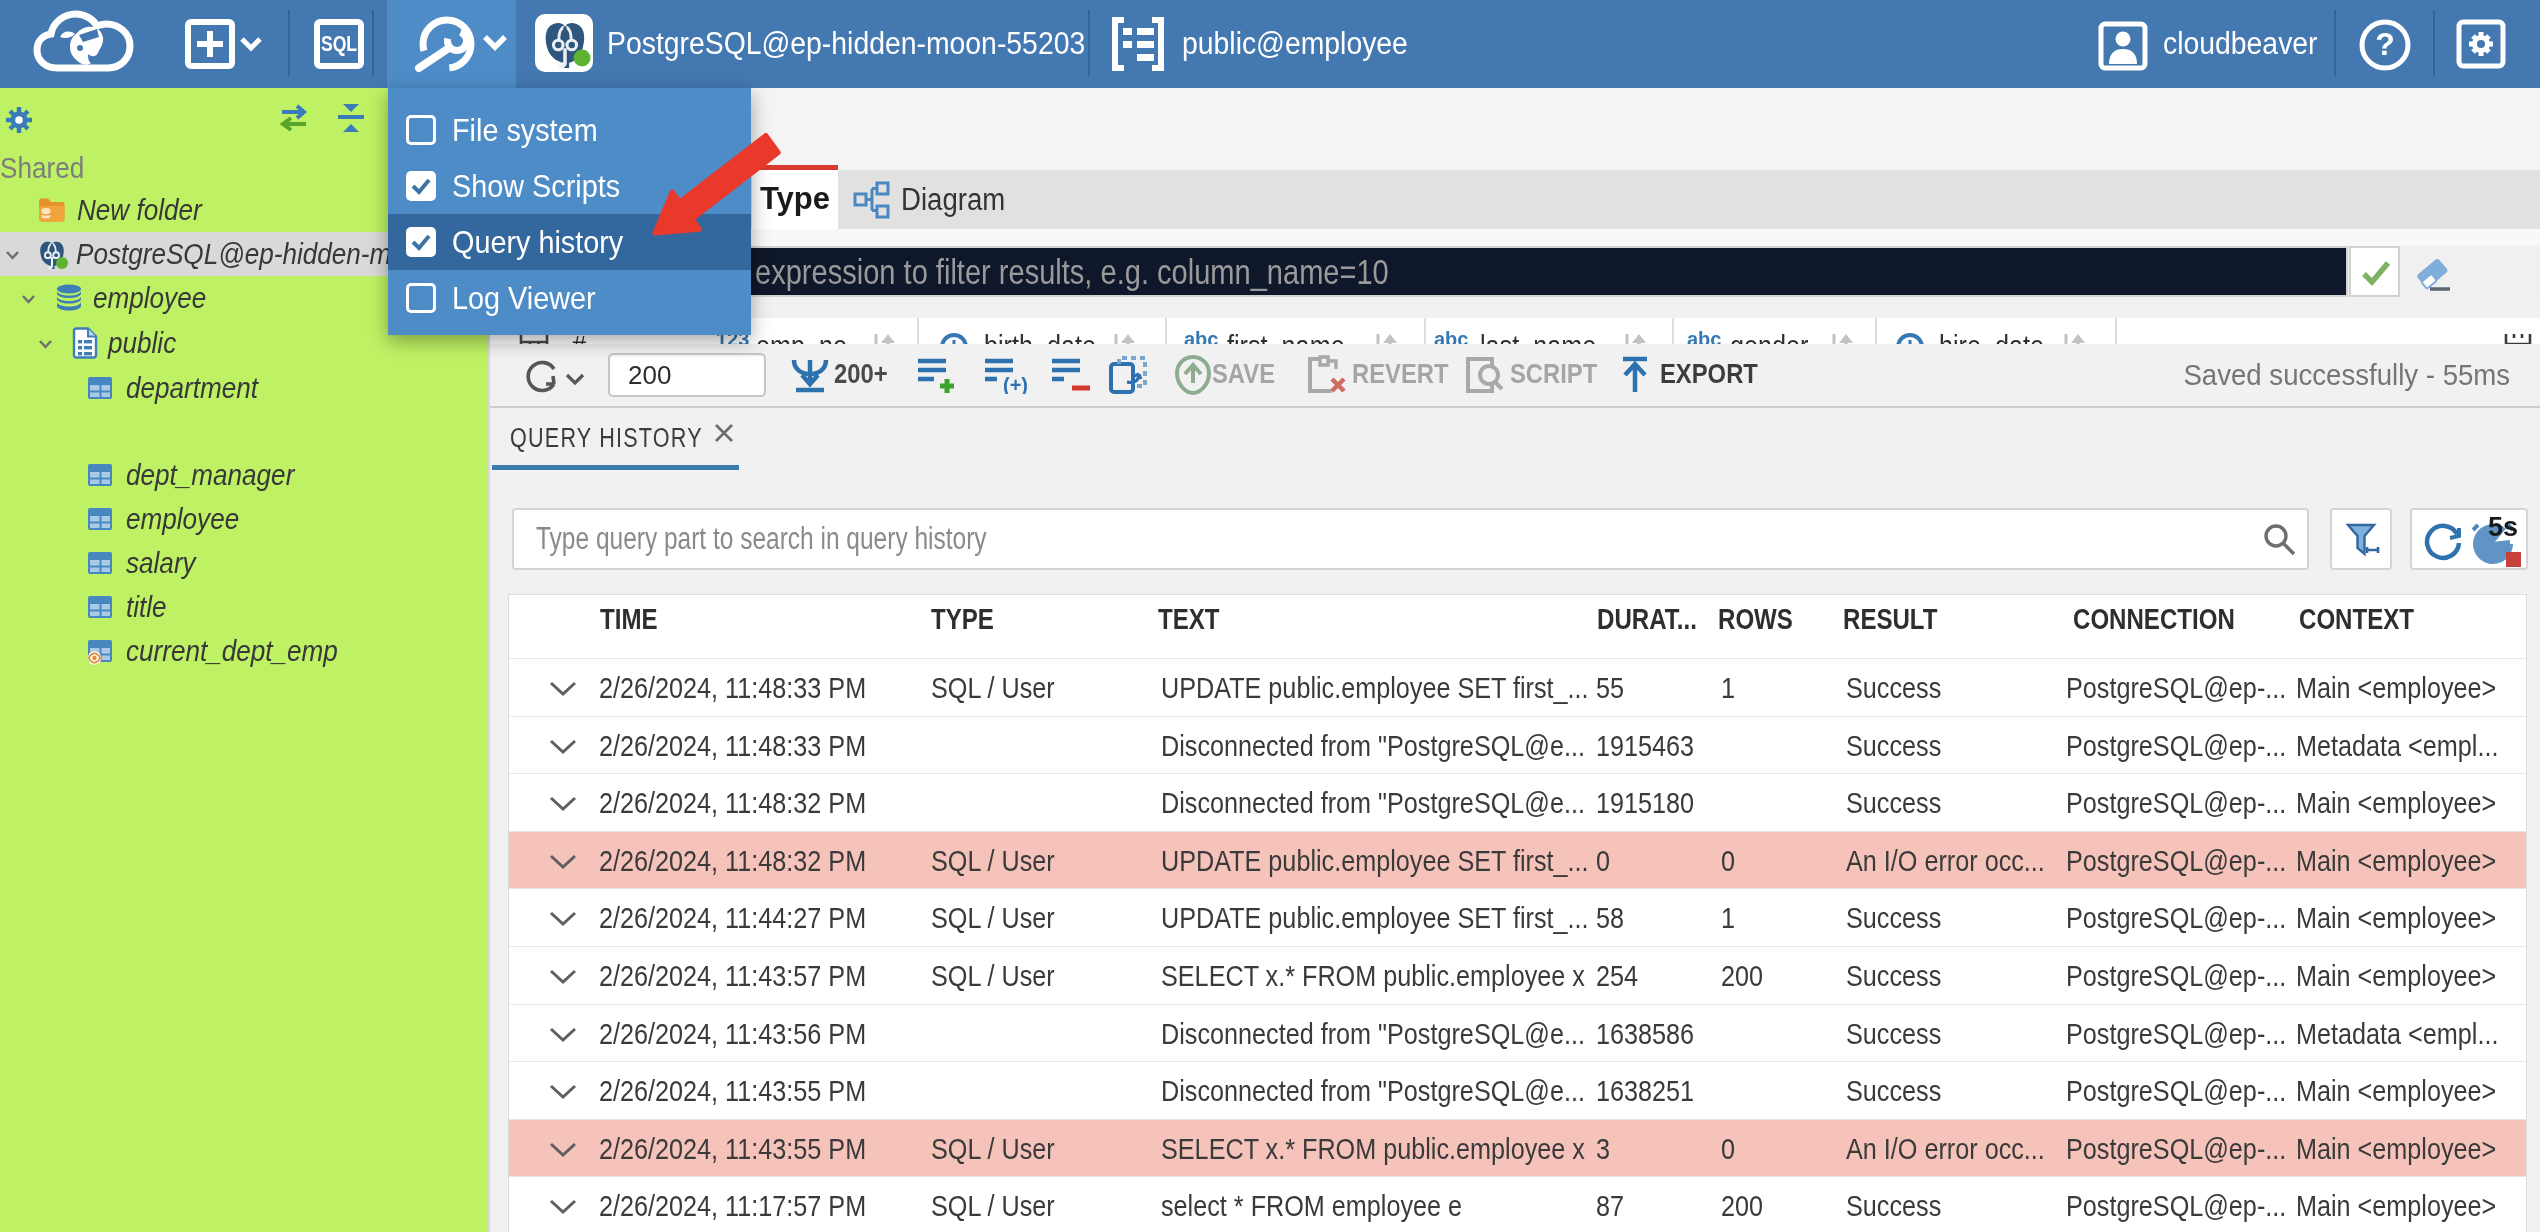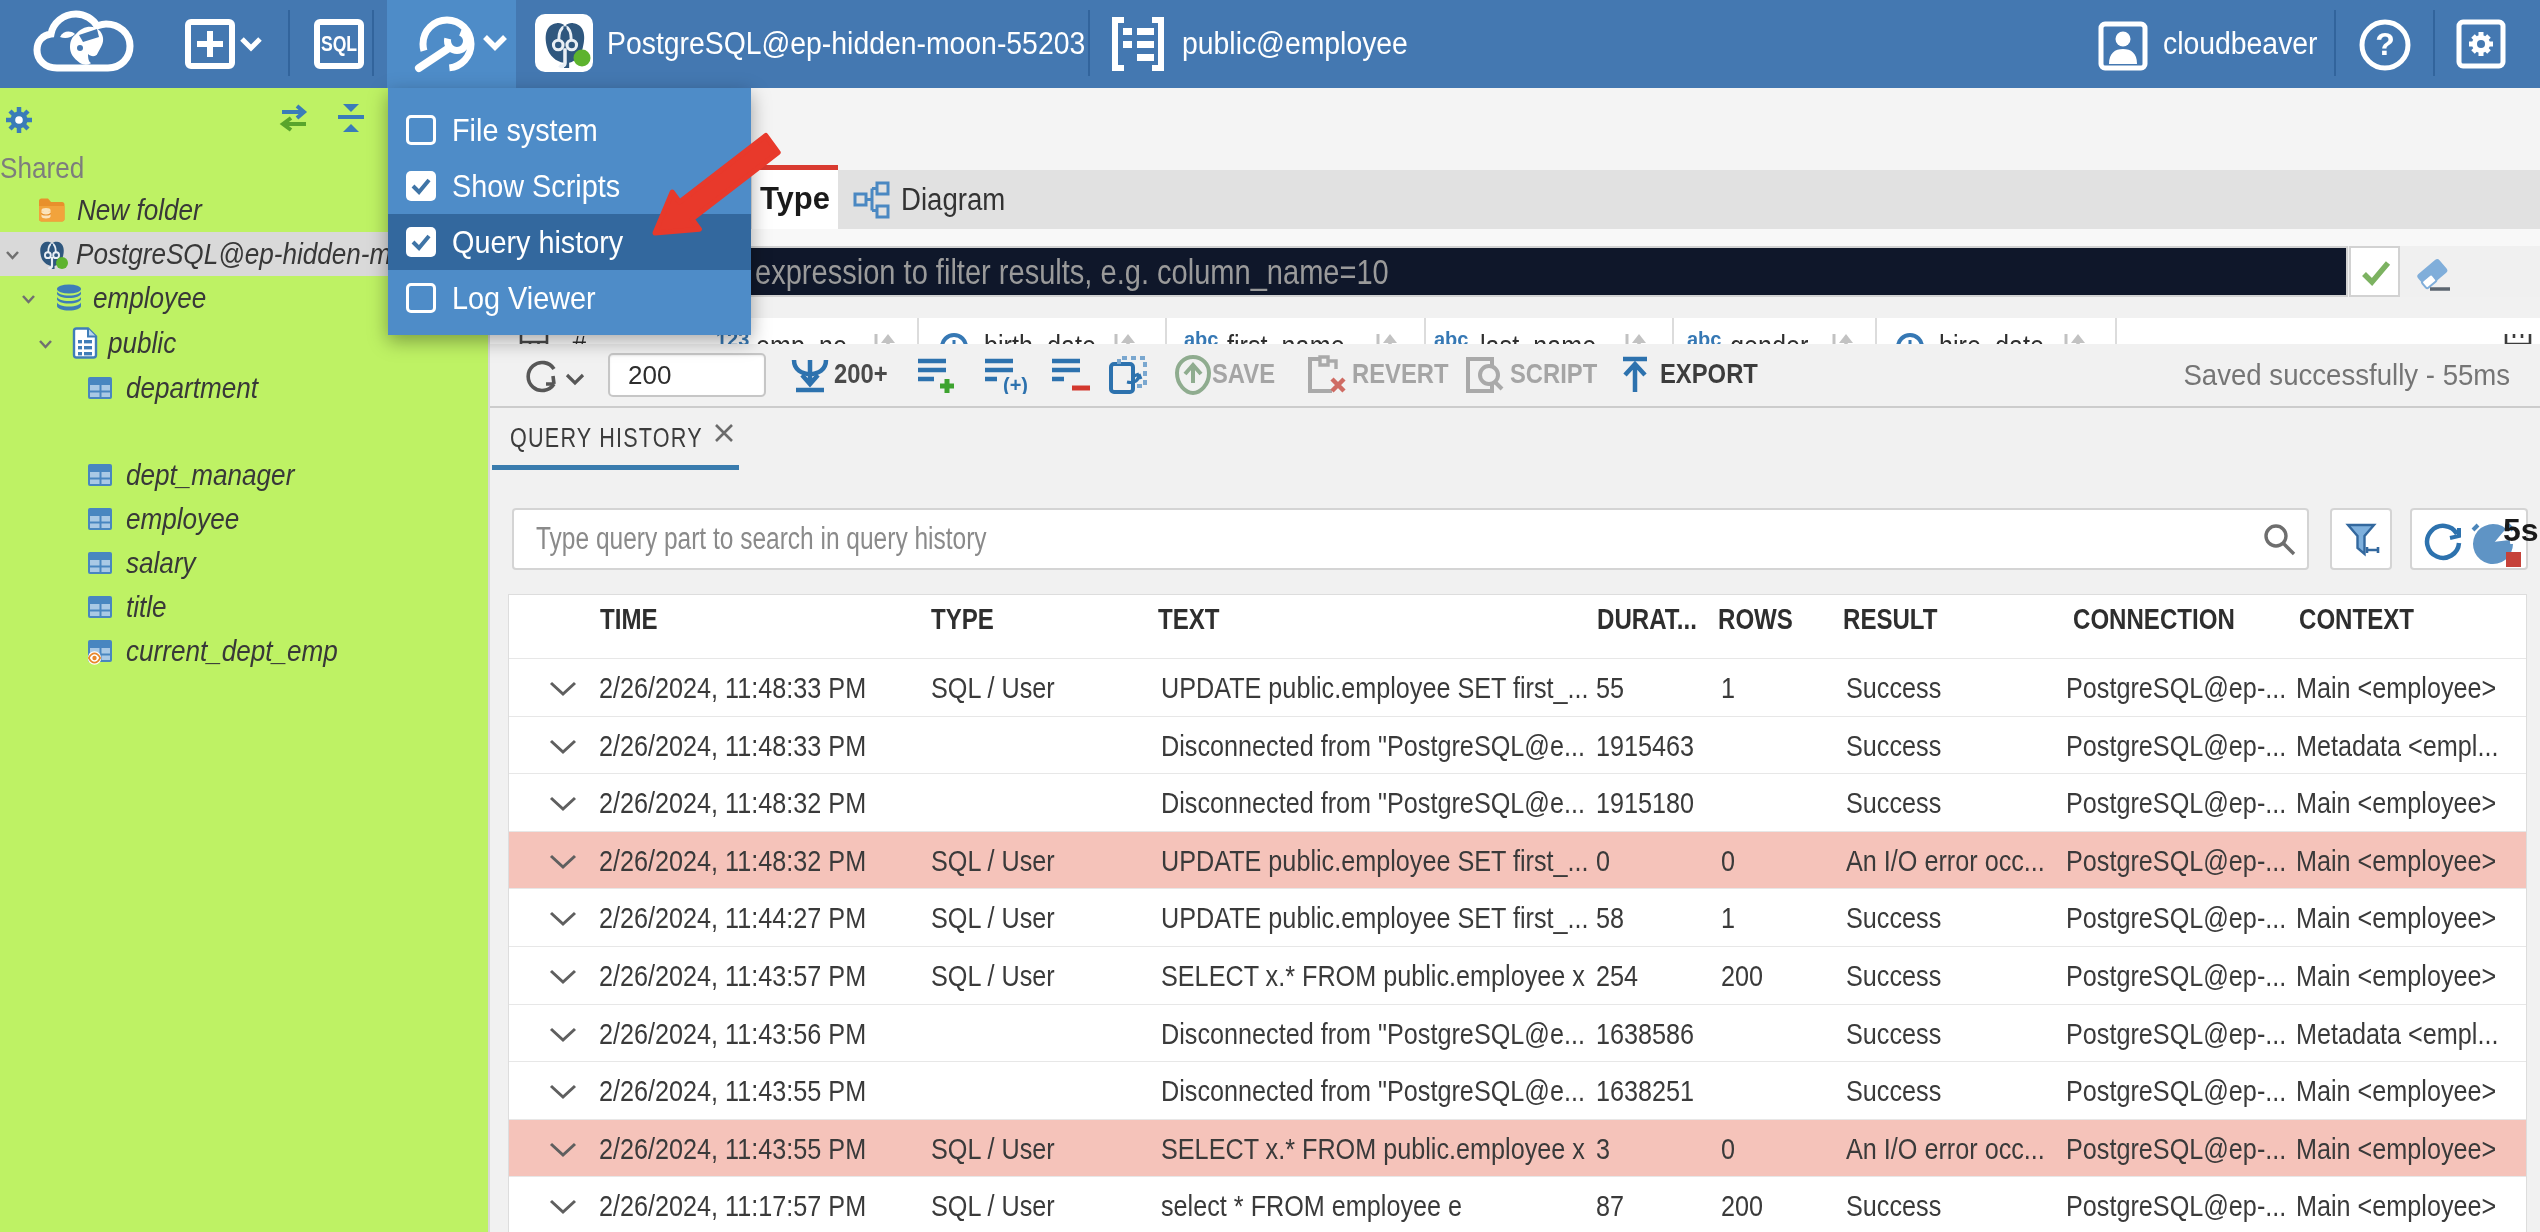--- a/index.html
+++ b/index.html
@@ -458,21 +458,21 @@
         <svg class="abs" style="left:11px;top:11px;" width="40" height="40" viewBox="0 0 40 40">
           <path d="M34 13 A 16 16 0 1 0 36 22" fill="none" stroke="#2d72ae" stroke-width="4.5"></path>
           <path d="M36 7 V15 L27 17" fill="none" stroke="#2d72ae" stroke-width="4"></path>
         </svg>
         <svg class="abs" style="left:58px;top:9px;" width="56" height="52" viewBox="0 0 56 52">
           <path d="M23 25 L35.9 9.7 A 20 20 0 1 0 43 25 Z" fill="#5f94c5"></path>
           <path d="M23 25 L40 23" stroke="#5f94c5" stroke-width="4"></path>
           <path d="M8 6 L3 11 M38 6 L43 11" stroke="#4b86ba" stroke-width="4"></path>
           <rect x="36" y="33" width="15" height="15" fill="#c6423a"></rect>
         </svg>
-        <div class="abs" style="left:91px;top:2px;font-size:32px;font-weight:bold;color:#1a1a1a;">5s</div>
+        <div class="abs" style="left:76px;top:2px;font-size:27px;font-weight:bold;color:#1a1a1a;">5s</div>
       </div>
     </div>
     <div id="qh-table">
       <div class="th" style="left:91px;">TIME</div>
       <div class="th" style="left:422px;">TYPE</div>
       <div class="th" style="left:649px;">TEXT</div>
       <div class="th" style="left:1088px;">DURAT...</div>
       <div class="th" style="left:1209px;">ROWS</div>
       <div class="th" style="left:1334px;">RESULT</div>
       <div class="th" style="left:1564px;">CONNECTION</div>

